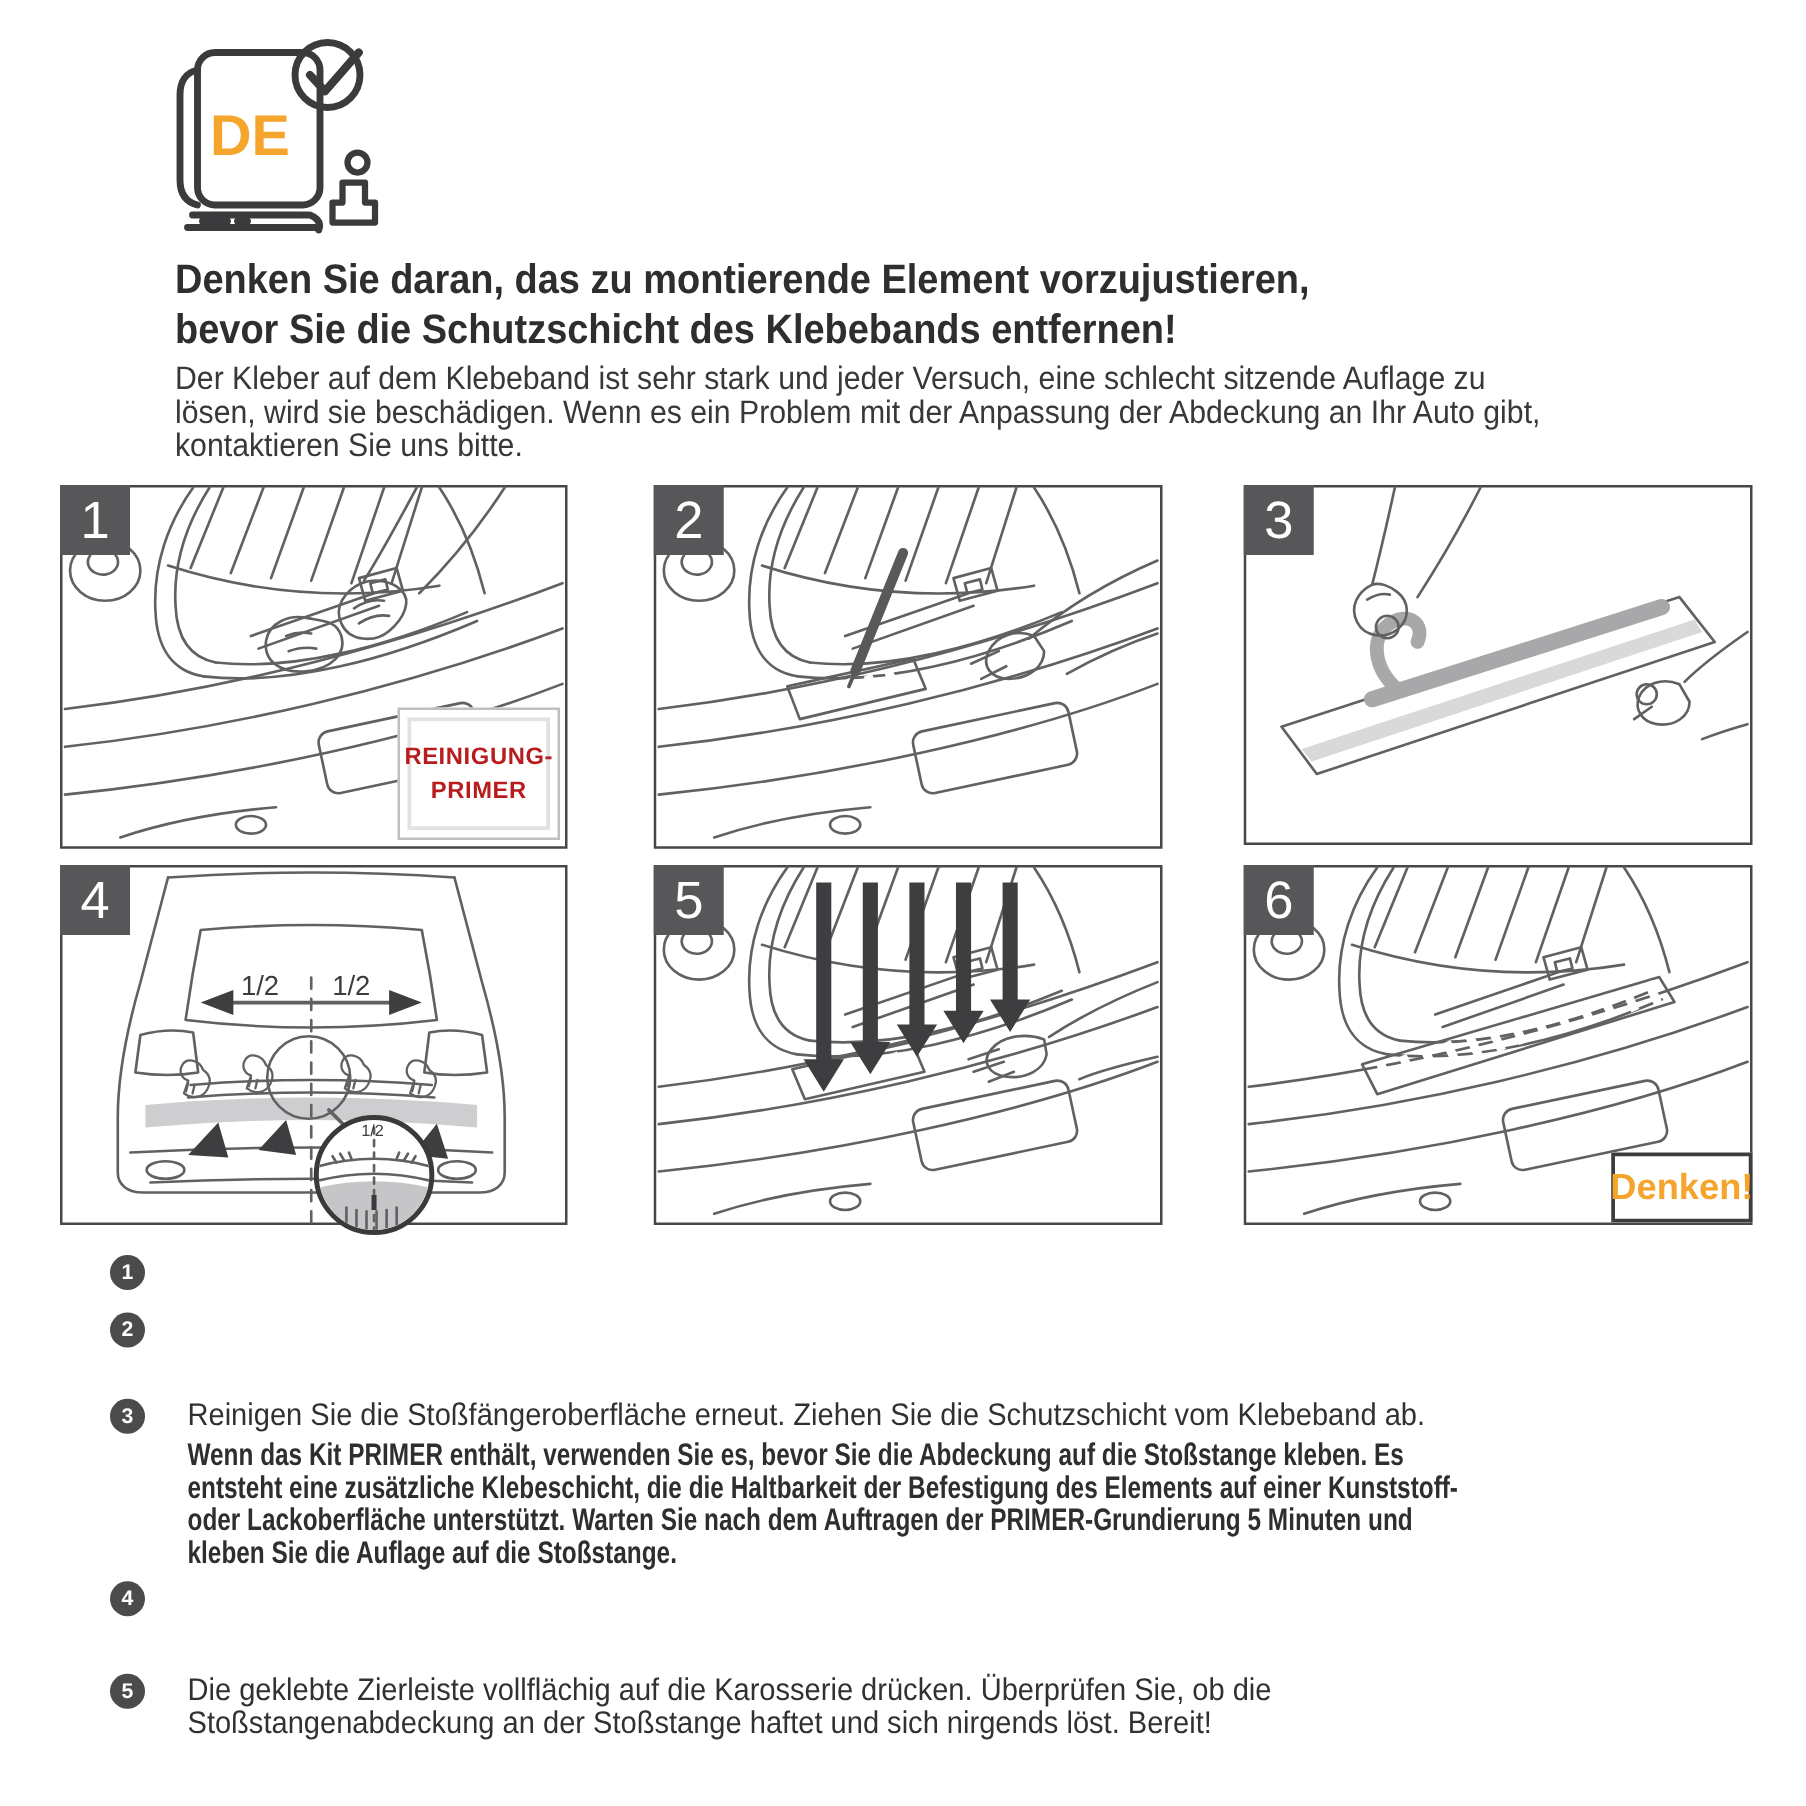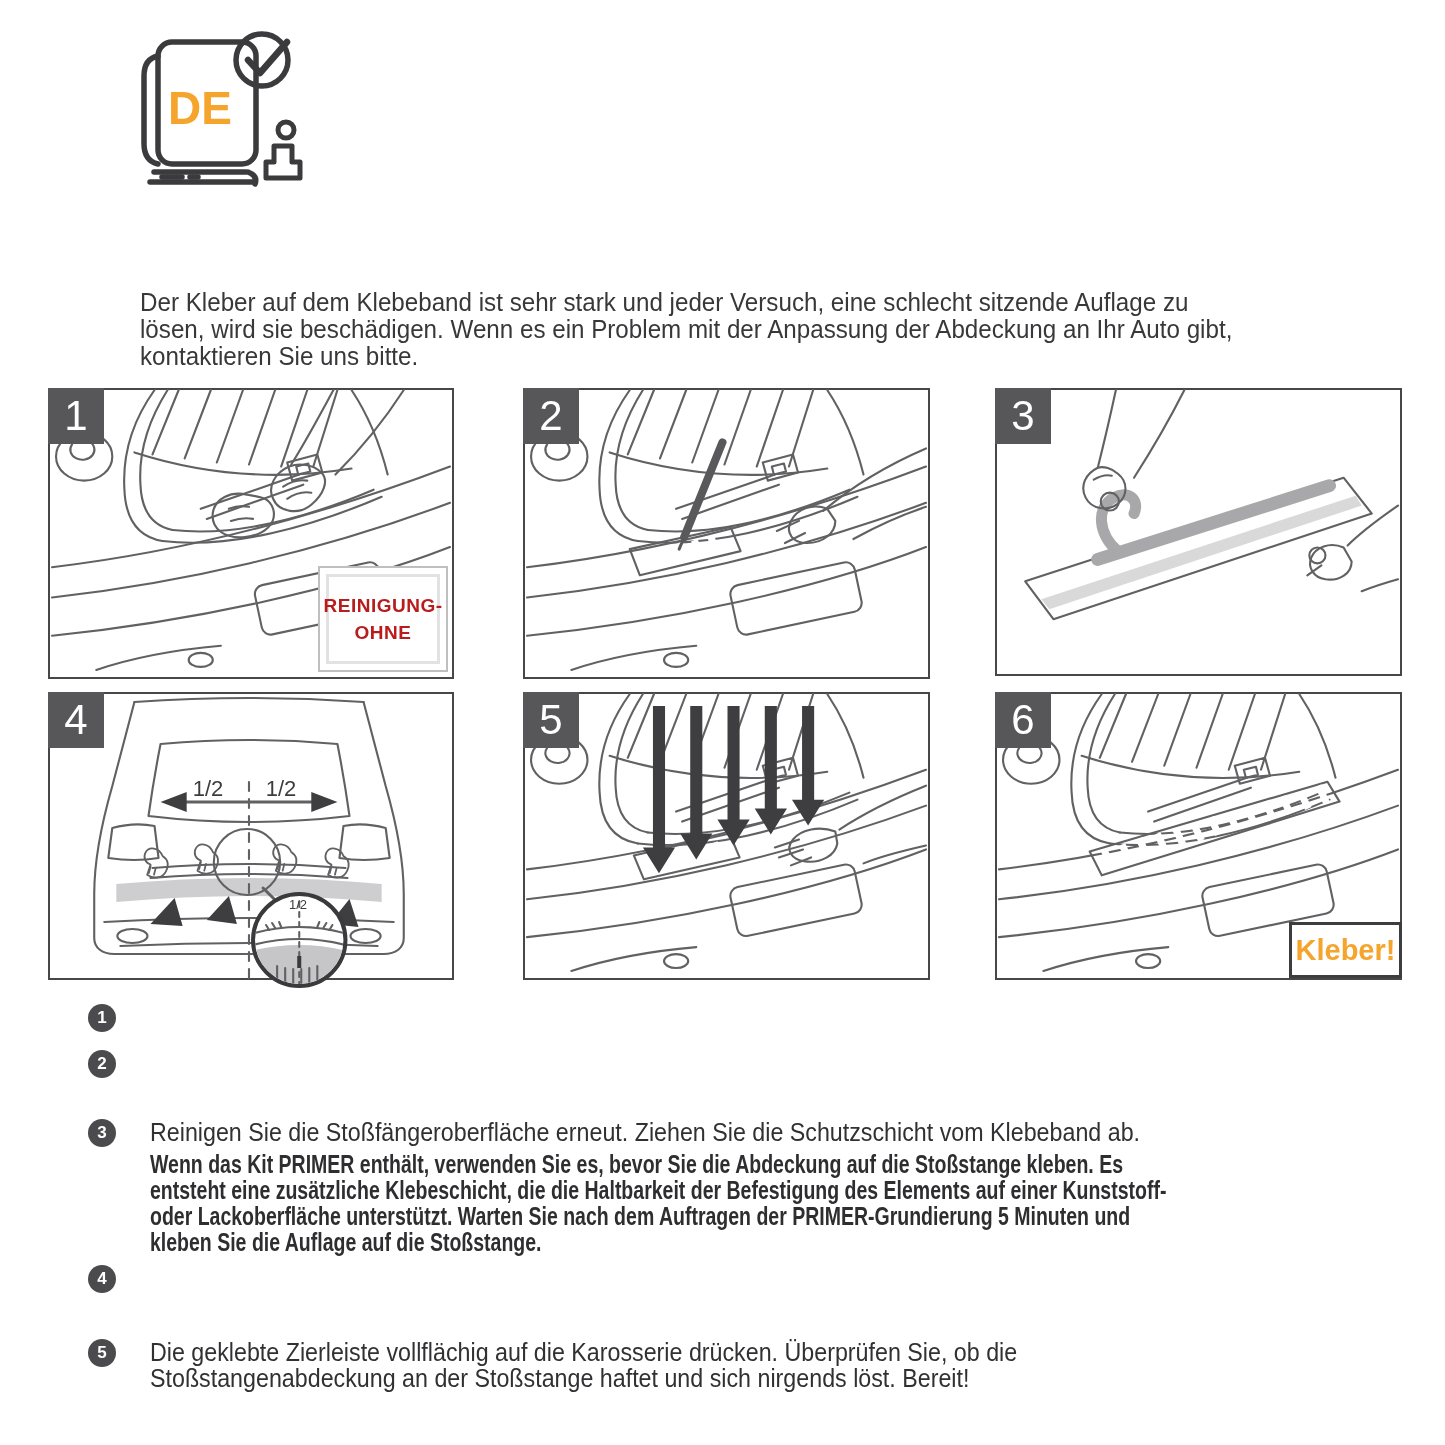--- a/index.html
+++ b/index.html
@@ -107,20 +107,24 @@
       <path d="M24,151 H44 M52,151 H60"></path>
       <circle cx="124" cy="34" r="26"></circle>
       <path d="M110,34 L122,47 L149,16" stroke-width="6.5"></path>
       <circle cx="148" cy="104" r="8" stroke-width="5"></circle>
       <path d="M136,120 h18 v16 h8 v16 h-34 v-16 h8 z" stroke-width="5"></path>
     </g>
     <text x="30" y="98" font-size="46" font-weight="bold" fill="#F5A42C" font-family="Liberation Sans, sans-serif">DE</text>
   </svg>
 
 
+  <div class="warning">
+    <span class="wl">Denken Sie daran, das zu montierende Element vorzujustieren,</span>
+    <span class="wl">bevor Sie die Schutzschicht des Klebebands entfernen!</span>
+  </div>
 
   <div class="intro">
     <span class="il">Der Kleber auf dem Klebeband ist sehr stark und jeder Versuch, eine schlecht sitzende Auflage zu</span>
     <span class="il">lösen, wird sie beschädigen. Wenn es ein Problem mit der Anpassung der Abdeckung an Ihr Auto gibt,</span>
     <span class="il">kontaktieren Sie uns bitte.</span>
   </div>
 
   <div class="panel p1">
     <div class="num">1</div>
     <svg viewBox="0 0 400 285" preserveAspectRatio="none">
@@ -128,21 +132,21 @@
       <path class="ln" d="M282,0 C268,26 254,52 240,74"></path>
       <path class="ln" d="M352,0 C330,34 306,62 284,84"></path>
       <path d="M196,104 C180,100 164,108 162,122 C160,138 174,148 194,146 C214,144 226,132 222,118 C218,106 208,106 196,104 Z" fill="#fff" class="ln"></path>
       <path class="ln" d="M178,118 q10,-4 20,-2 M180,130 q12,-4 22,-2"></path>
       <path d="M238,76 C224,82 216,96 222,108 C228,122 248,124 260,114 C272,104 278,90 270,82 C262,74 248,72 238,76 Z" fill="#fff" class="ln"></path>
       <path class="ln" d="M232,96 q12,-8 24,-6 M236,108 q12,-8 24,-6"></path>
     </svg>
     <div class="clean-box">
       <div class="clean-inner">
         <span>REINIGUNG-</span>
-        <span>OHNE</span>
+        <span>PRIMER</span>
       </div>
     </div>
   </div>
 
   <div class="panel p2">
     <div class="num">2</div>
     <svg viewBox="0 0 400 285" preserveAspectRatio="none">
       <use href="#scene"></use>
       <path d="M104,158 L204,136 L214,160 L114,184 Z" fill="#ececec" class="ln"></path>
       <path class="stripe" d="M120,160 l7,17 M136,156 l7,17 M152,152 l7,17 M168,149 l7,17 M184,145 l7,17"></path>
@@ -234,21 +238,21 @@
   </div>
 
   <div class="panel p6">
     <div class="num">6</div>
     <svg viewBox="0 0 400 285" preserveAspectRatio="none">
       <use href="#scene"></use>
       <path d="M92,158 L328,88 L340,108 L104,182 Z" fill="#f0f0f0" class="ln"></path>
       <path class="stripe" d="M106,156 l8,17 M124,151 l8,17 M141,145 l8,17 M159,140 l8,17 M177,135 l8,17 M195,130 l8,17 M212,124 l8,17 M230,119 l8,17 M248,114 l8,17 M266,108 l8,17 M283,103 l8,17 M301,98 l8,17 M319,92 l8,17"></path>
     </svg>
     <div class="ready-box">
-      <span>Kleber!</span>
+      <span>Denken!</span>
     </div>
   </div>
 
   <div class="bullet" style="top:1004px">1</div>
 
   <div class="bullet" style="top:1050px">2</div>
 
   <div class="bullet" style="top:1119px">3</div>
   <div class="stext" style="top:1119px">
     <span class="sl">Reinigen Sie die Stoßfängeroberfläche erneut. Ziehen Sie die Schutzschicht vom Klebeband ab.</span>

